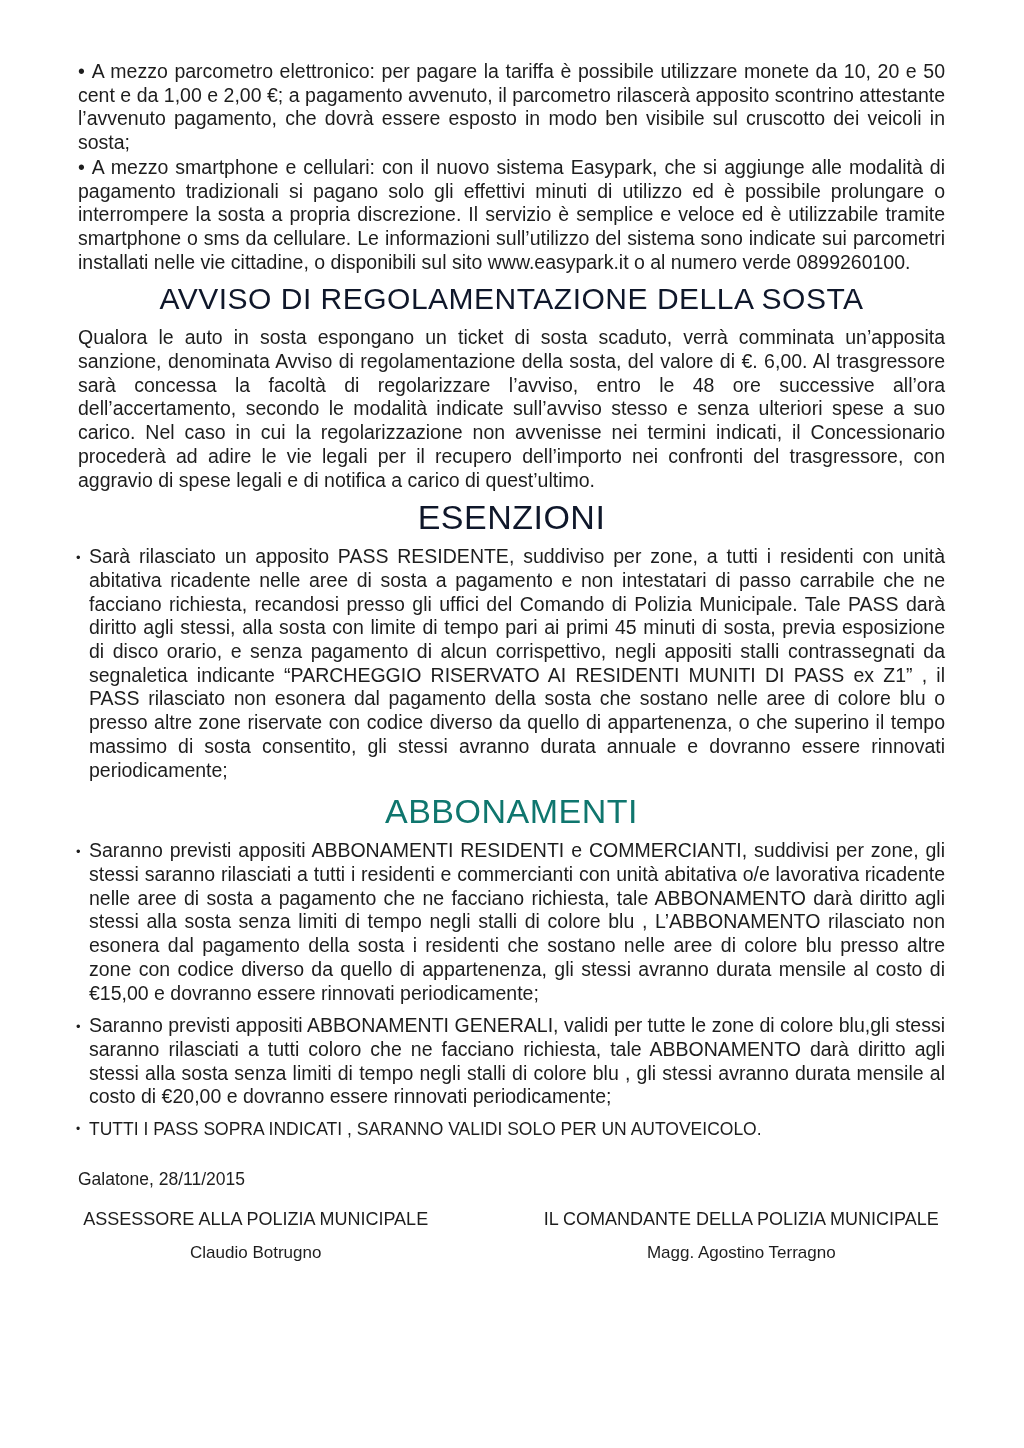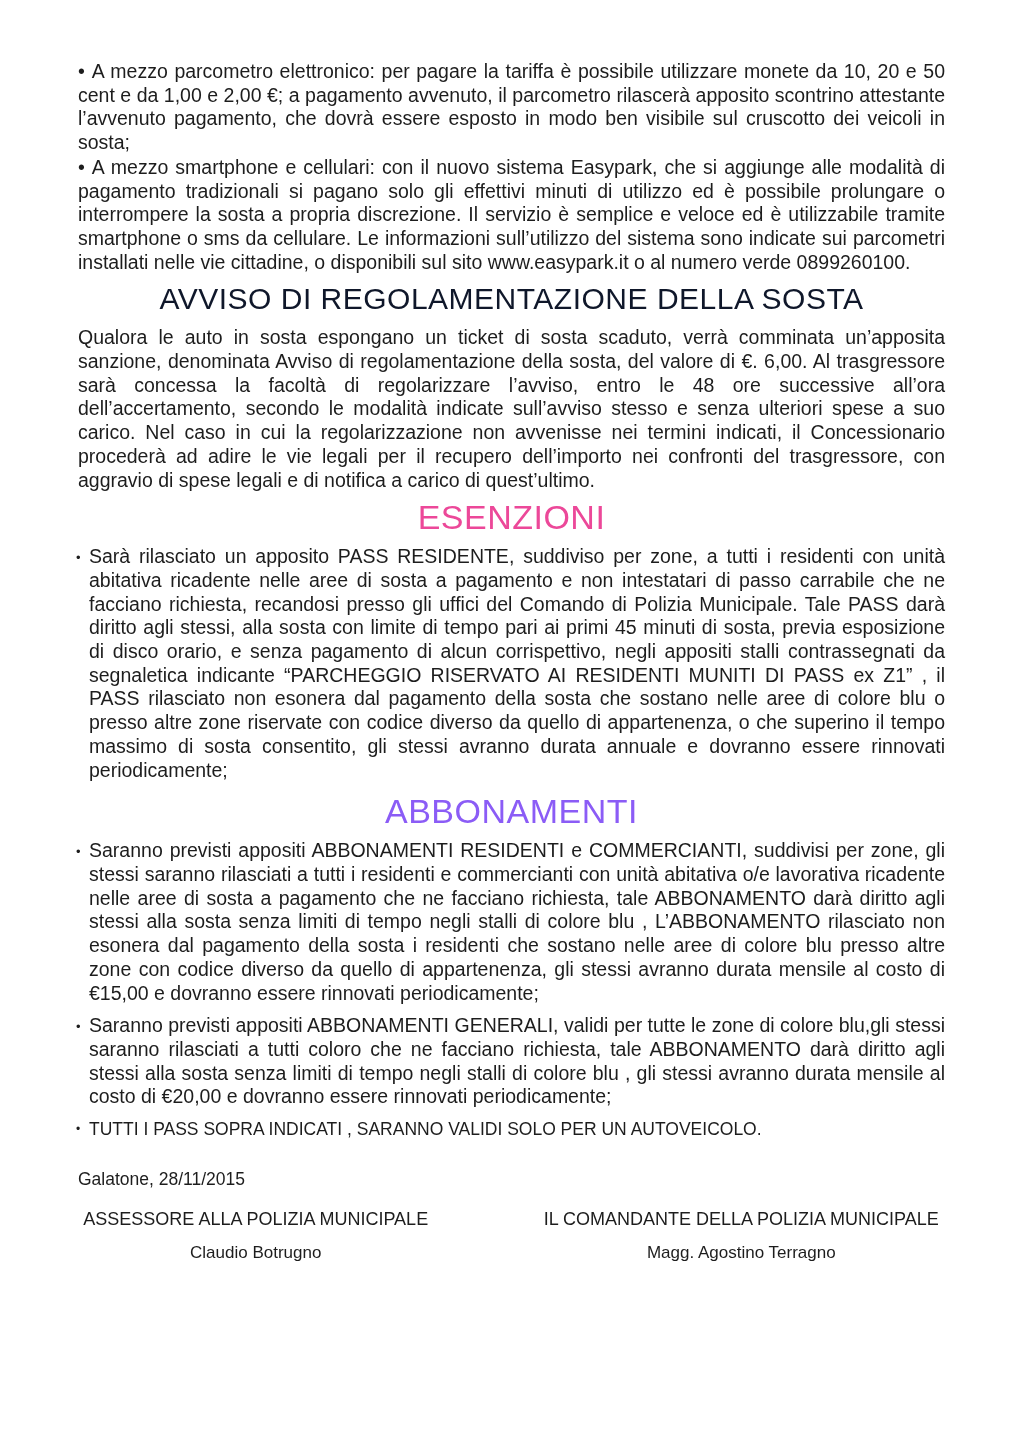--- a/index.html
+++ b/index.html
@@ -118,27 +118,27 @@
   </p>
 
   <p class="just body-par">
     <span class="mk-inline">•</span><span>A mezzo smartphone e cellulari: con il nuovo sistema Easypark, che si aggiunge alle modalità di pagamento tradizionali si pagano solo gli effettivi minuti di utilizzo ed è possibile prolungare o interrompere la sosta a propria discrezione. Il servizio è semplice e veloce ed è utilizzabile tramite smartphone o sms da cellulare. Le informazioni sull’utilizzo del sistema sono indicate sui parcometri installati nelle vie cittadine, o disponibili sul sito www.easypark.it o al numero verde 0899260100.</span>
   </p>
 
   <h1 class="h-avviso" style="color: #0f172a;">AVVISO DI REGOLAMENTAZIONE DELLA SOSTA</h1>
 
   <p class="just body-par">Qualora le auto in sosta espongano un ticket di sosta scaduto, verrà comminata un’apposita sanzione, denominata Avviso di regolamentazione della sosta, del valore di €. 6,00. Al trasgressore sarà concessa la facoltà di regolarizzare l’avviso, entro le 48 ore successive all’ora dell’accertamento, secondo le modalità indicate sull’avviso stesso e senza ulteriori spese a suo carico. Nel caso in cui la regolarizzazione non avvenisse nei termini indicati, il Concessionario procederà ad adire le vie legali per il recupero dell’importo nei confronti del trasgressore, con aggravio di spese legali e di notifica a carico di quest’ultimo.</p>
 
-  <h2 class="h-big" style="color: #ec4899;">ESENZIONI</h2>
+  <h2 class="h-big" style="color: #0f172a;">ESENZIONI</h2>
 
   <p class="just hang">
     <span class="mk-hang">•</span><span>Sarà rilasciato un apposito PASS RESIDENTE, suddiviso per zone, a tutti i residenti con unità abitativa ricadente nelle aree di sosta a pagamento e non intestatari di passo carrabile che ne facciano richiesta, recandosi presso gli uffici del Comando di Polizia Municipale. Tale PASS darà diritto agli stessi, alla sosta con limite di tempo pari ai primi 45 minuti di sosta, previa esposizione di disco orario, e senza pagamento di alcun corrispettivo, negli appositi stalli contrassegnati da segnaletica indicante “PARCHEGGIO RISERVATO AI RESIDENTI MUNITI DI PASS ex Z1” , il PASS rilasciato non esonera dal pagamento della sosta che sostano nelle aree di colore blu o presso altre zone riservate con codice diverso da quello di appartenenza, o che superino il tempo massimo di sosta consentito, gli stessi avranno durata annuale e dovranno essere rinnovati periodicamente;</span>
   </p>
 
-  <h2 class="h-big" style="color: #8b5cf6;">ABBONAMENTI</h2>
+  <h2 class="h-big" style="color: #0f766e;">ABBONAMENTI</h2>
 
   <p class="just hang">
     <span class="mk-hang">•</span><span>Saranno previsti appositi ABBONAMENTI RESIDENTI e COMMERCIANTI, suddivisi per zone, gli stessi saranno rilasciati a tutti i residenti e commercianti con unità abitativa o/e lavorativa ricadente nelle aree di sosta a pagamento che ne facciano richiesta, tale ABBONAMENTO darà diritto agli stessi alla sosta senza limiti di tempo negli stalli di colore blu , L’ABBONAMENTO rilasciato non esonera dal pagamento della sosta i residenti che sostano nelle aree di colore blu presso altre zone con codice diverso da quello di appartenenza, gli stessi avranno durata mensile al costo di €15,00 e dovranno essere rinnovati periodicamente;</span>
   </p>
 
   <p class="just hang">
     <span class="mk-hang">•</span><span>Saranno previsti appositi ABBONAMENTI GENERALI, validi per tutte le zone di colore blu,gli stessi saranno rilasciati a tutti coloro che ne facciano richiesta, tale ABBONAMENTO darà diritto agli stessi alla sosta senza limiti di tempo negli stalli di colore blu , gli stessi avranno durata mensile al costo di €20,00 e dovranno essere rinnovati periodicamente;</span>
   </p>
 
   <p class="pass-note">

